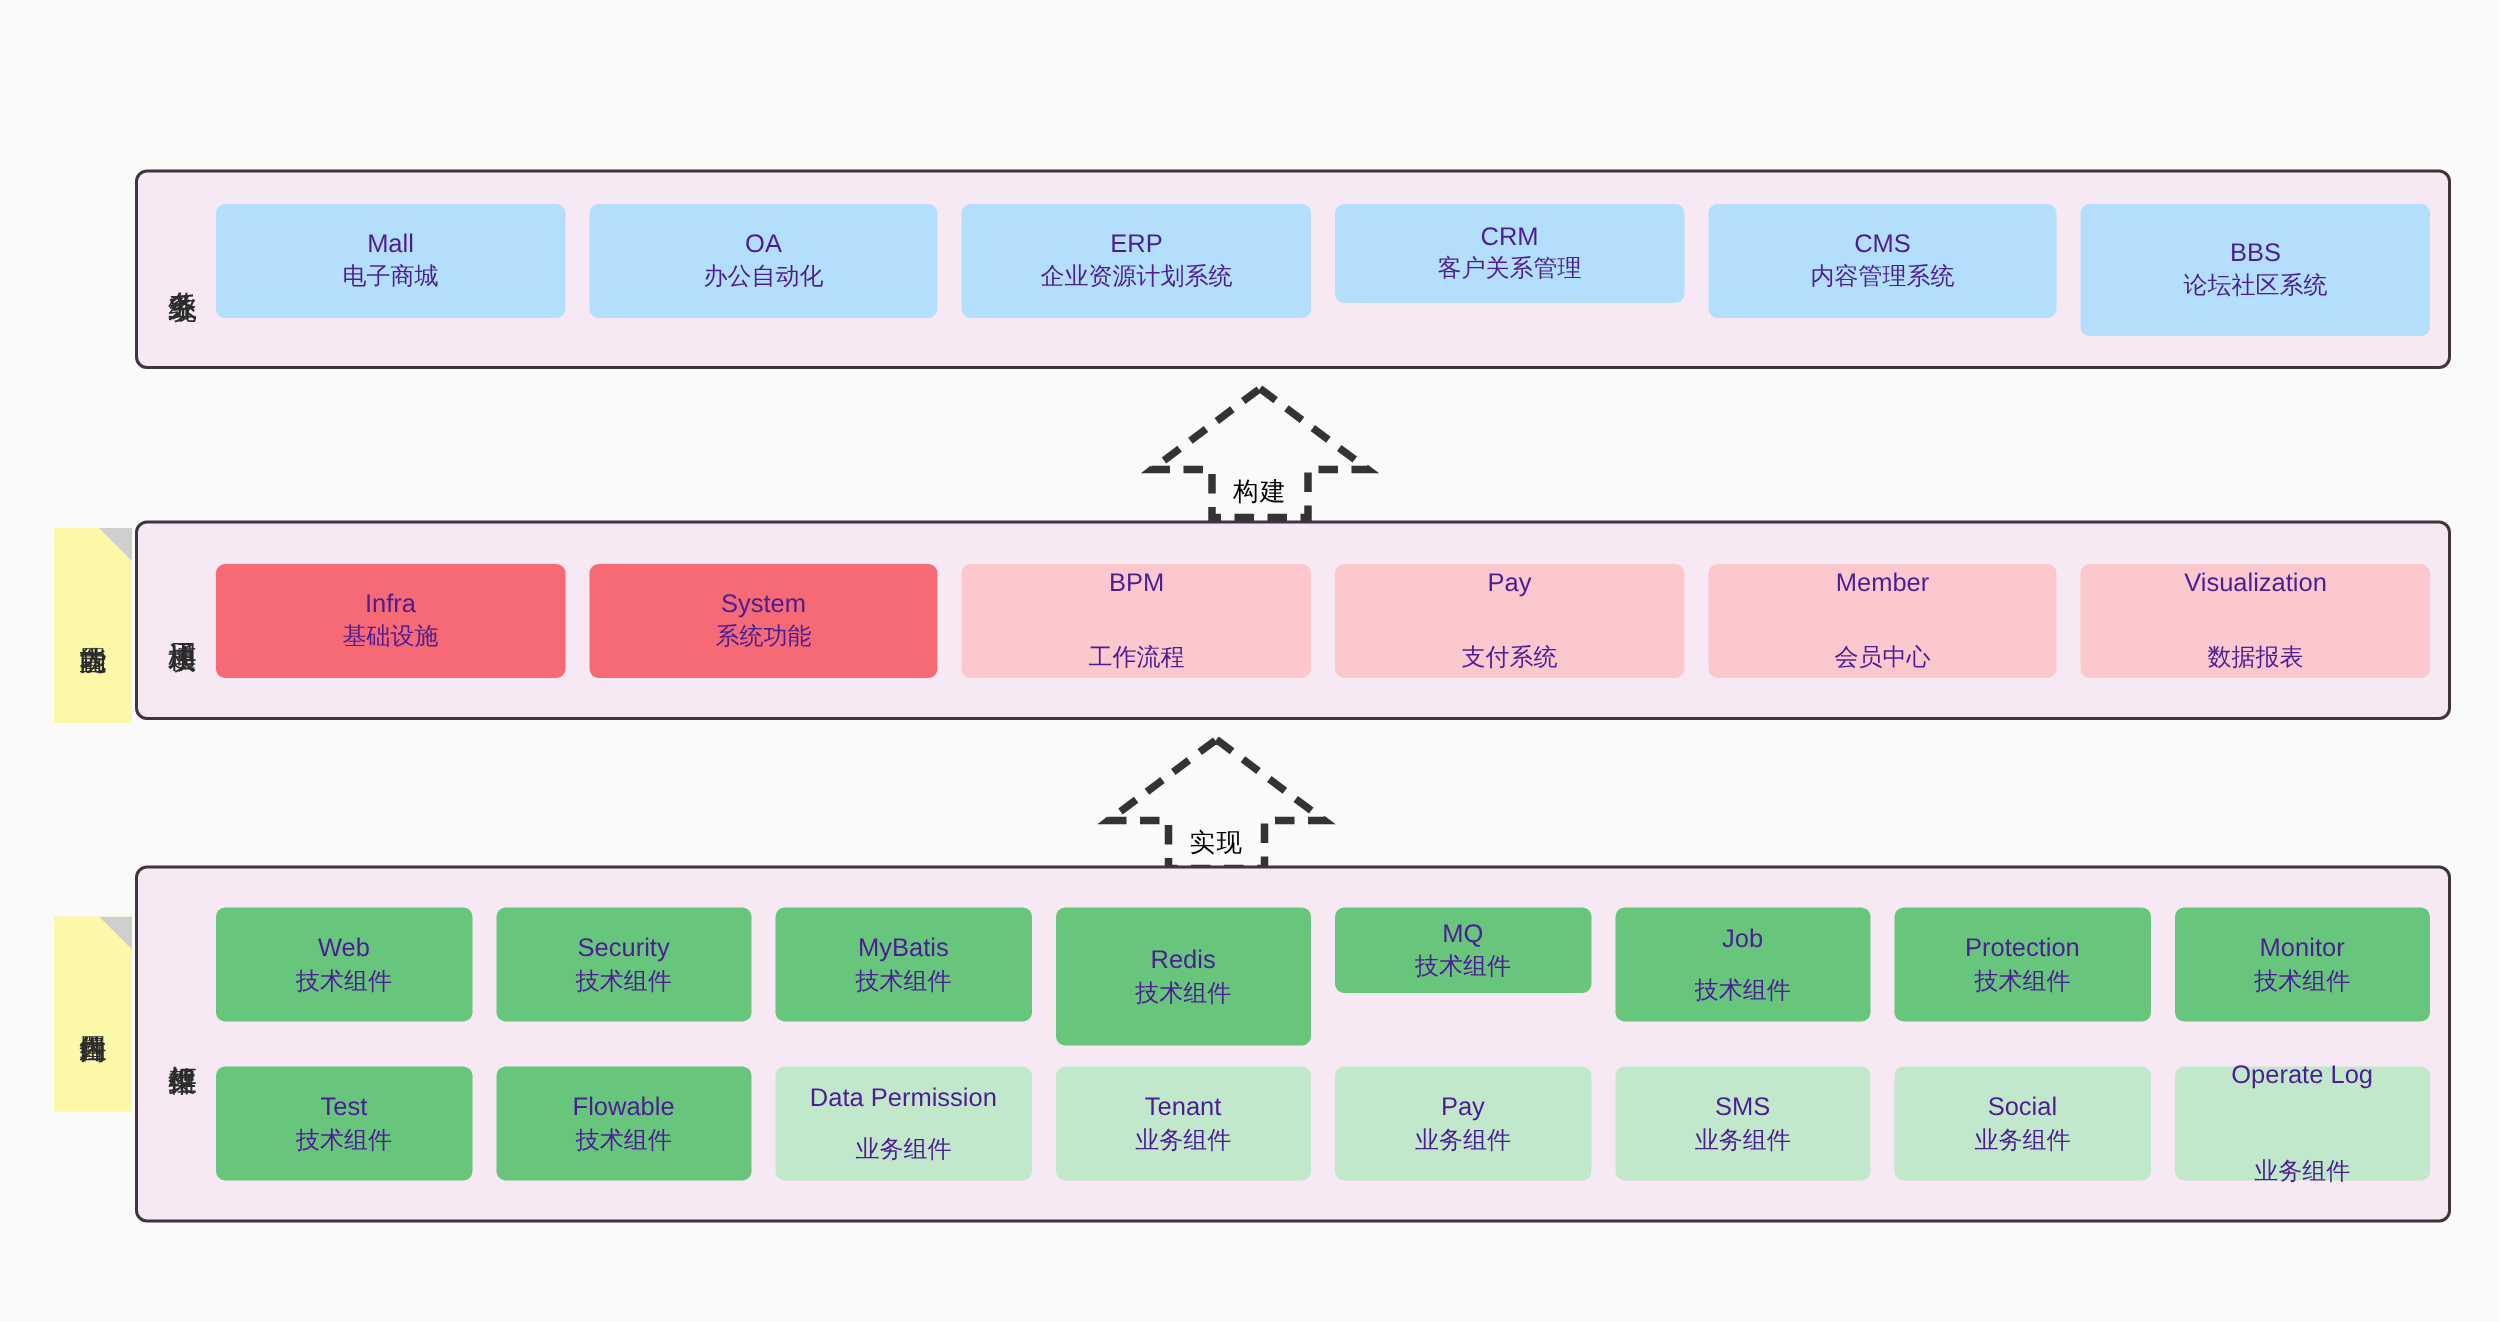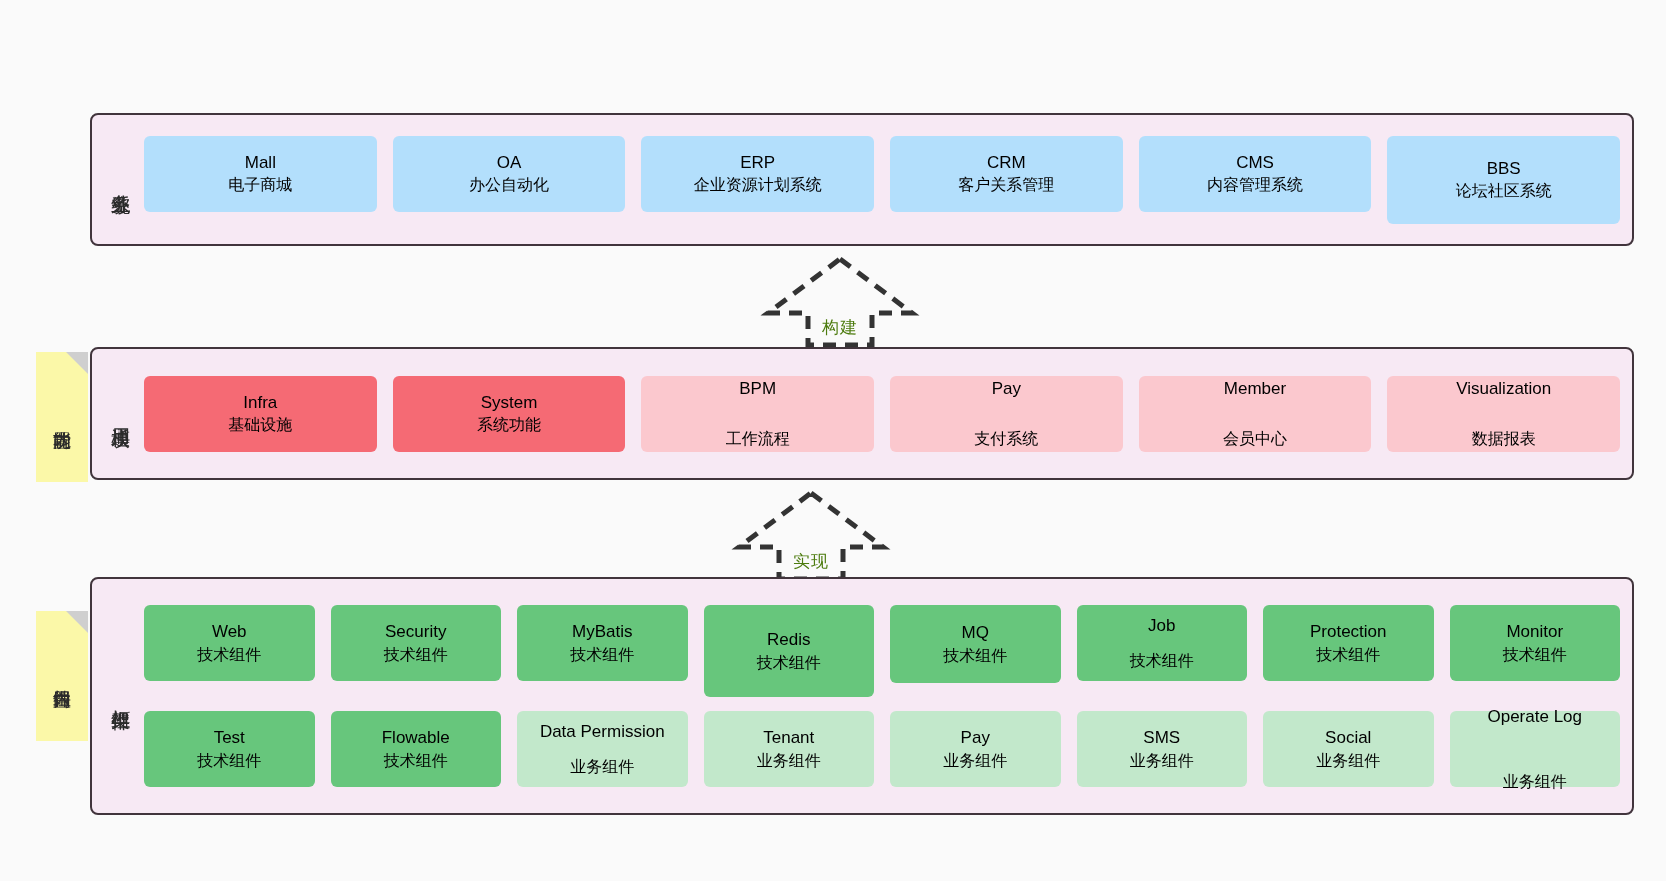--- a/index.html
+++ b/index.html
@@ -68,21 +68,21 @@
     flex: 1 1 0;
     box-sizing: border-box;
     border-radius: 6px;
     display: flex;
     flex-direction: column;
     align-items: center;
     justify-content: center;
     text-align: center;
     font-size: 17px;
     line-height: 1.32;
-    color: #000000;
+    color: #4c1d95;
     padding: 4px 6px;
     min-width: 0;
   }
   .card .en  { font-size: 17px; }
   .card .cn  { font-size: 16px; }
 
   .card.blue        { background: #b3dffc; }
   .card.red         { background: #f56a74; }
   .card.pink        { background: #fbc8ce; gap: 28px; }
   .card.green       { background: #67c67c; }
@@ -121,21 +121,21 @@
     height: 96px;
   }
   .arrow svg { display: block; }
   .arrow .arrow-label {
     position: absolute;
     left: 0;
     right: 0;
     bottom: 10px;
     text-align: center;
     font-size: 17px;
-    color: #4d7c0f;
+    color: #000000;
     letter-spacing: 1px;
   }
 </style>
 </head>
 <body>
 
 <div id="canvas">
 
   <div class="layer" id="layer-business" style="left:90px; top:113px; width:1544px; height:133px;">
     <div class="layer-title">业务系统</div>
@@ -146,21 +146,21 @@
             <span class="cn">电子商城</span>
           </div>
           <div class="card blue" style="height: 76px;">
             <span class="en">OA</span>
             <span class="cn">办公自动化</span>
           </div>
           <div class="card blue" style="height: 76px;">
             <span class="en">ERP</span>
             <span class="cn">企业资源计划系统</span>
           </div>
-          <div class="card blue" style="height: 76px;">
+          <div class="card blue" style="height: 66px;">
             <span class="en">CRM</span>
             <span class="cn">客户关系管理</span>
           </div>
           <div class="card blue" style="height: 76px;">
             <span class="en">CMS</span>
             <span class="cn">内容管理系统</span>
           </div>
           <div class="card blue" style="height: 88px;">
             <span class="en">BBS</span>
             <span class="cn">论坛社区系统</span>
@@ -238,21 +238,21 @@
             <span class="cn">技术组件</span>
           </div>
           <div class="card green" style="height: 76px;">
             <span class="en">MyBatis</span>
             <span class="cn">技术组件</span>
           </div>
           <div class="card green" style="height: 92px;">
             <span class="en">Redis</span>
             <span class="cn">技术组件</span>
           </div>
-          <div class="card green" style="height: 78px;">
+          <div class="card green" style="height: 57px;">
             <span class="en">MQ</span>
             <span class="cn">技术组件</span>
           </div>
           <div class="card green" style="height: 76px; gap: 13px;">
             <span class="en">Job</span>
             <span class="cn">技术组件</span>
           </div>
           <div class="card green" style="height: 76px;">
             <span class="en">Protection</span>
             <span class="cn">技术组件</span>

